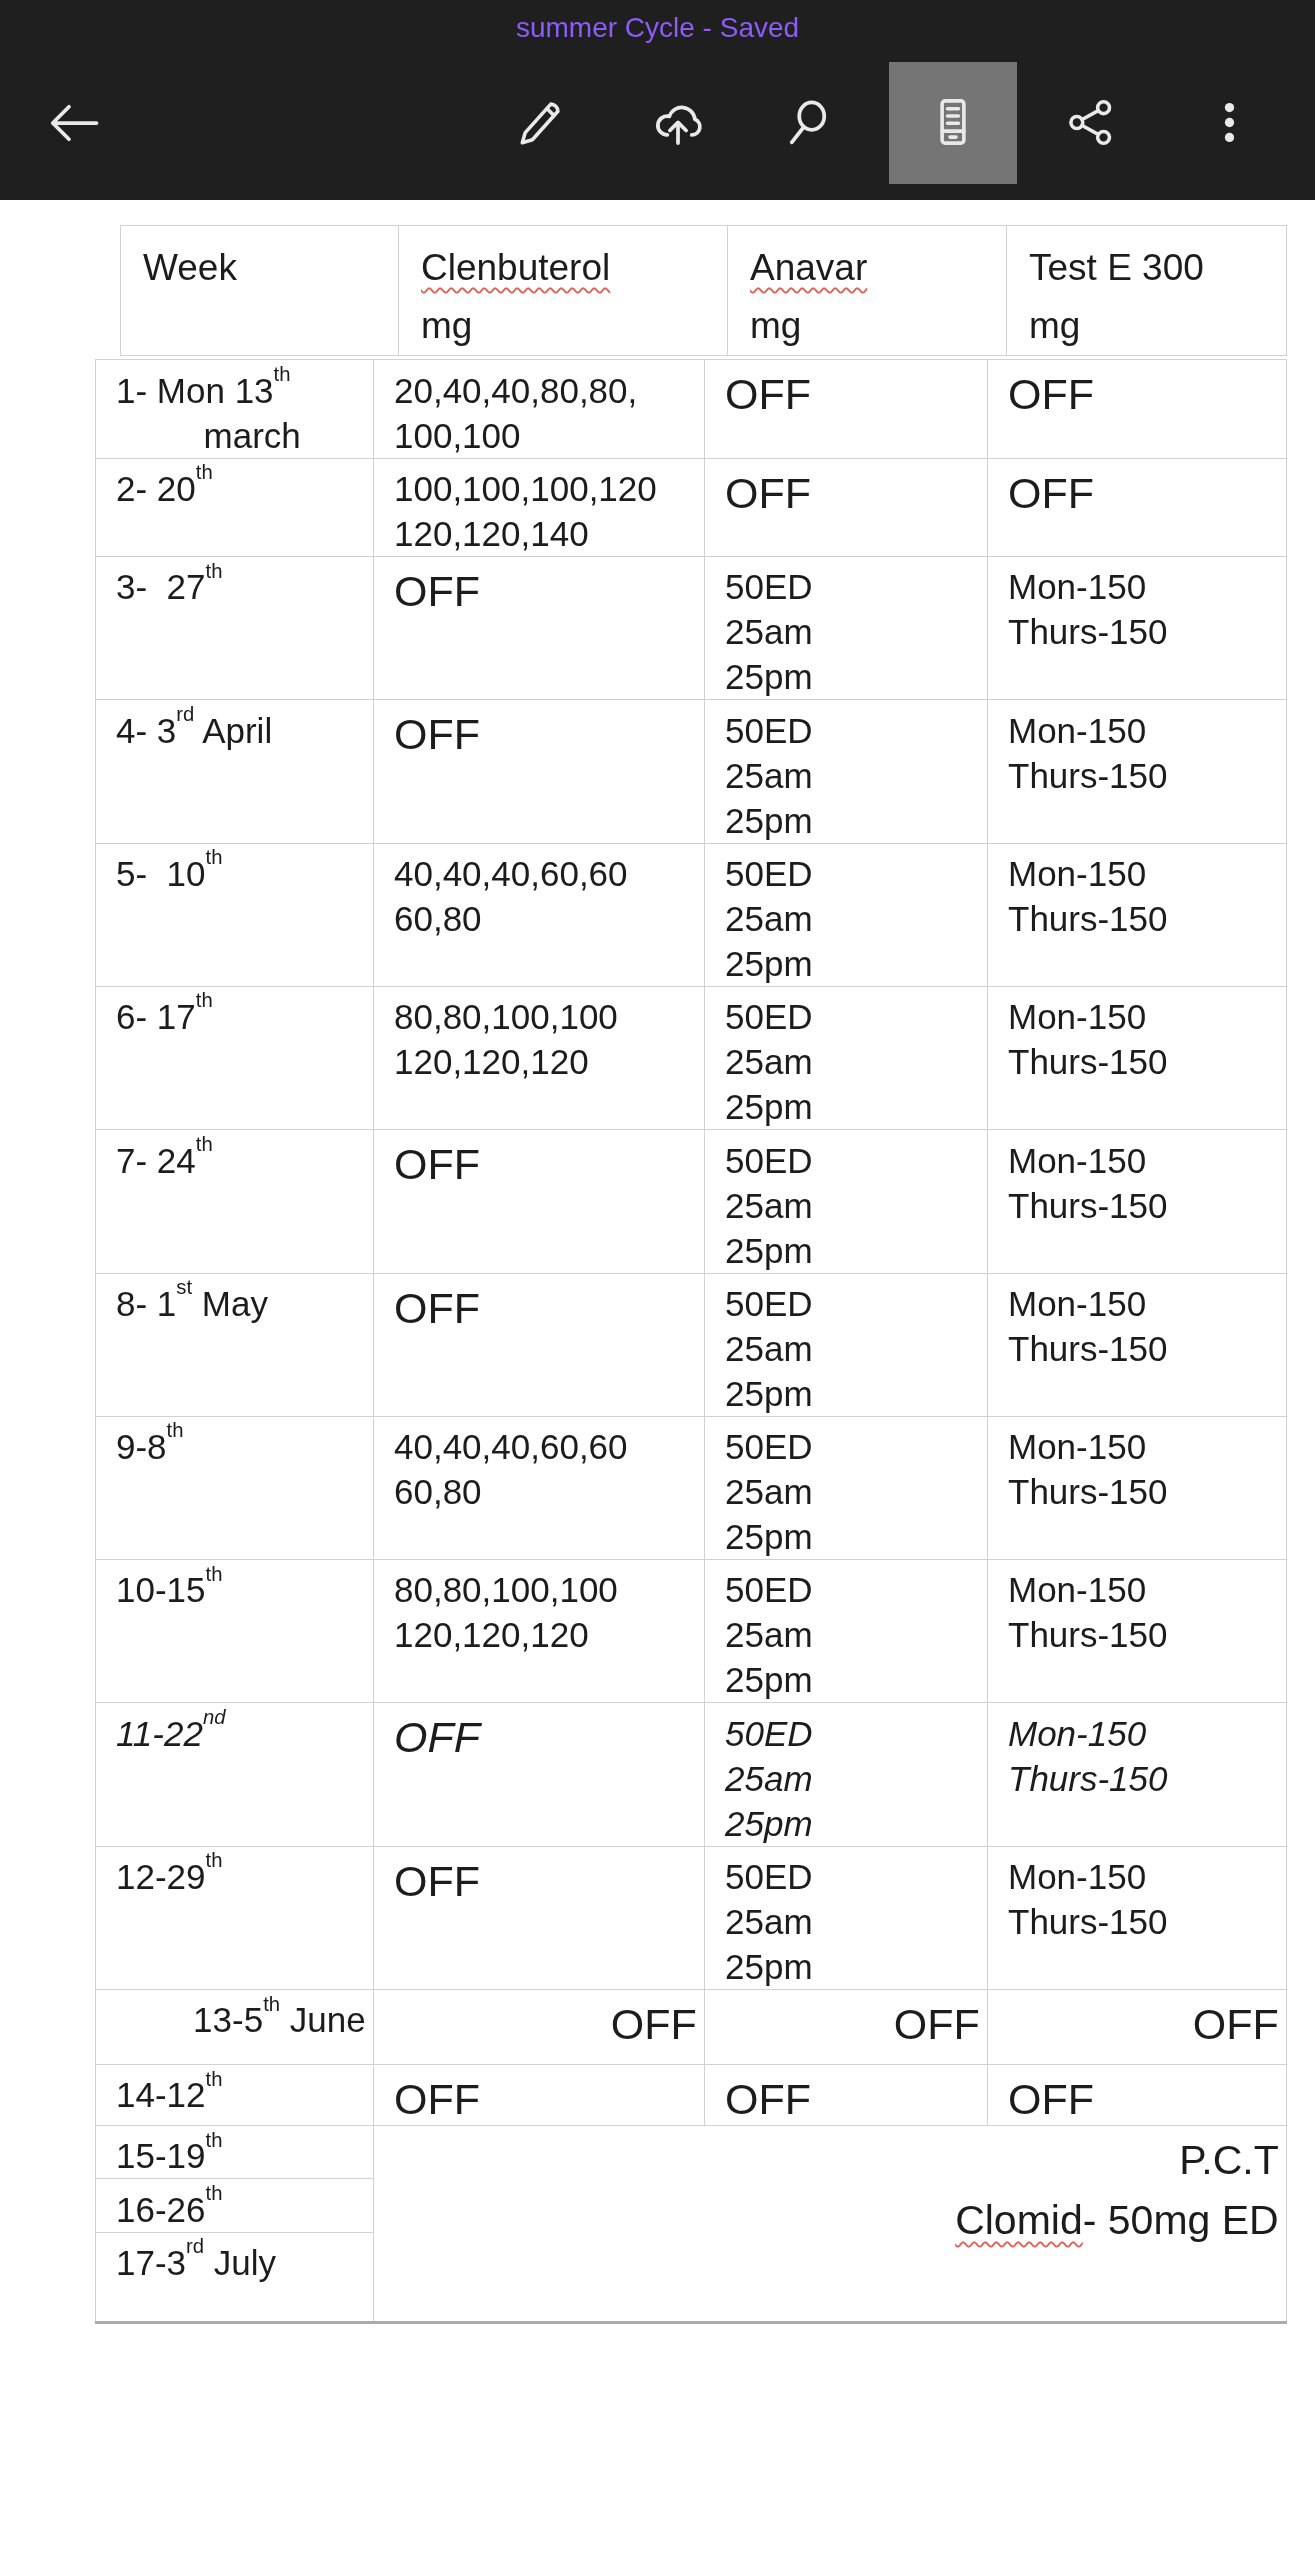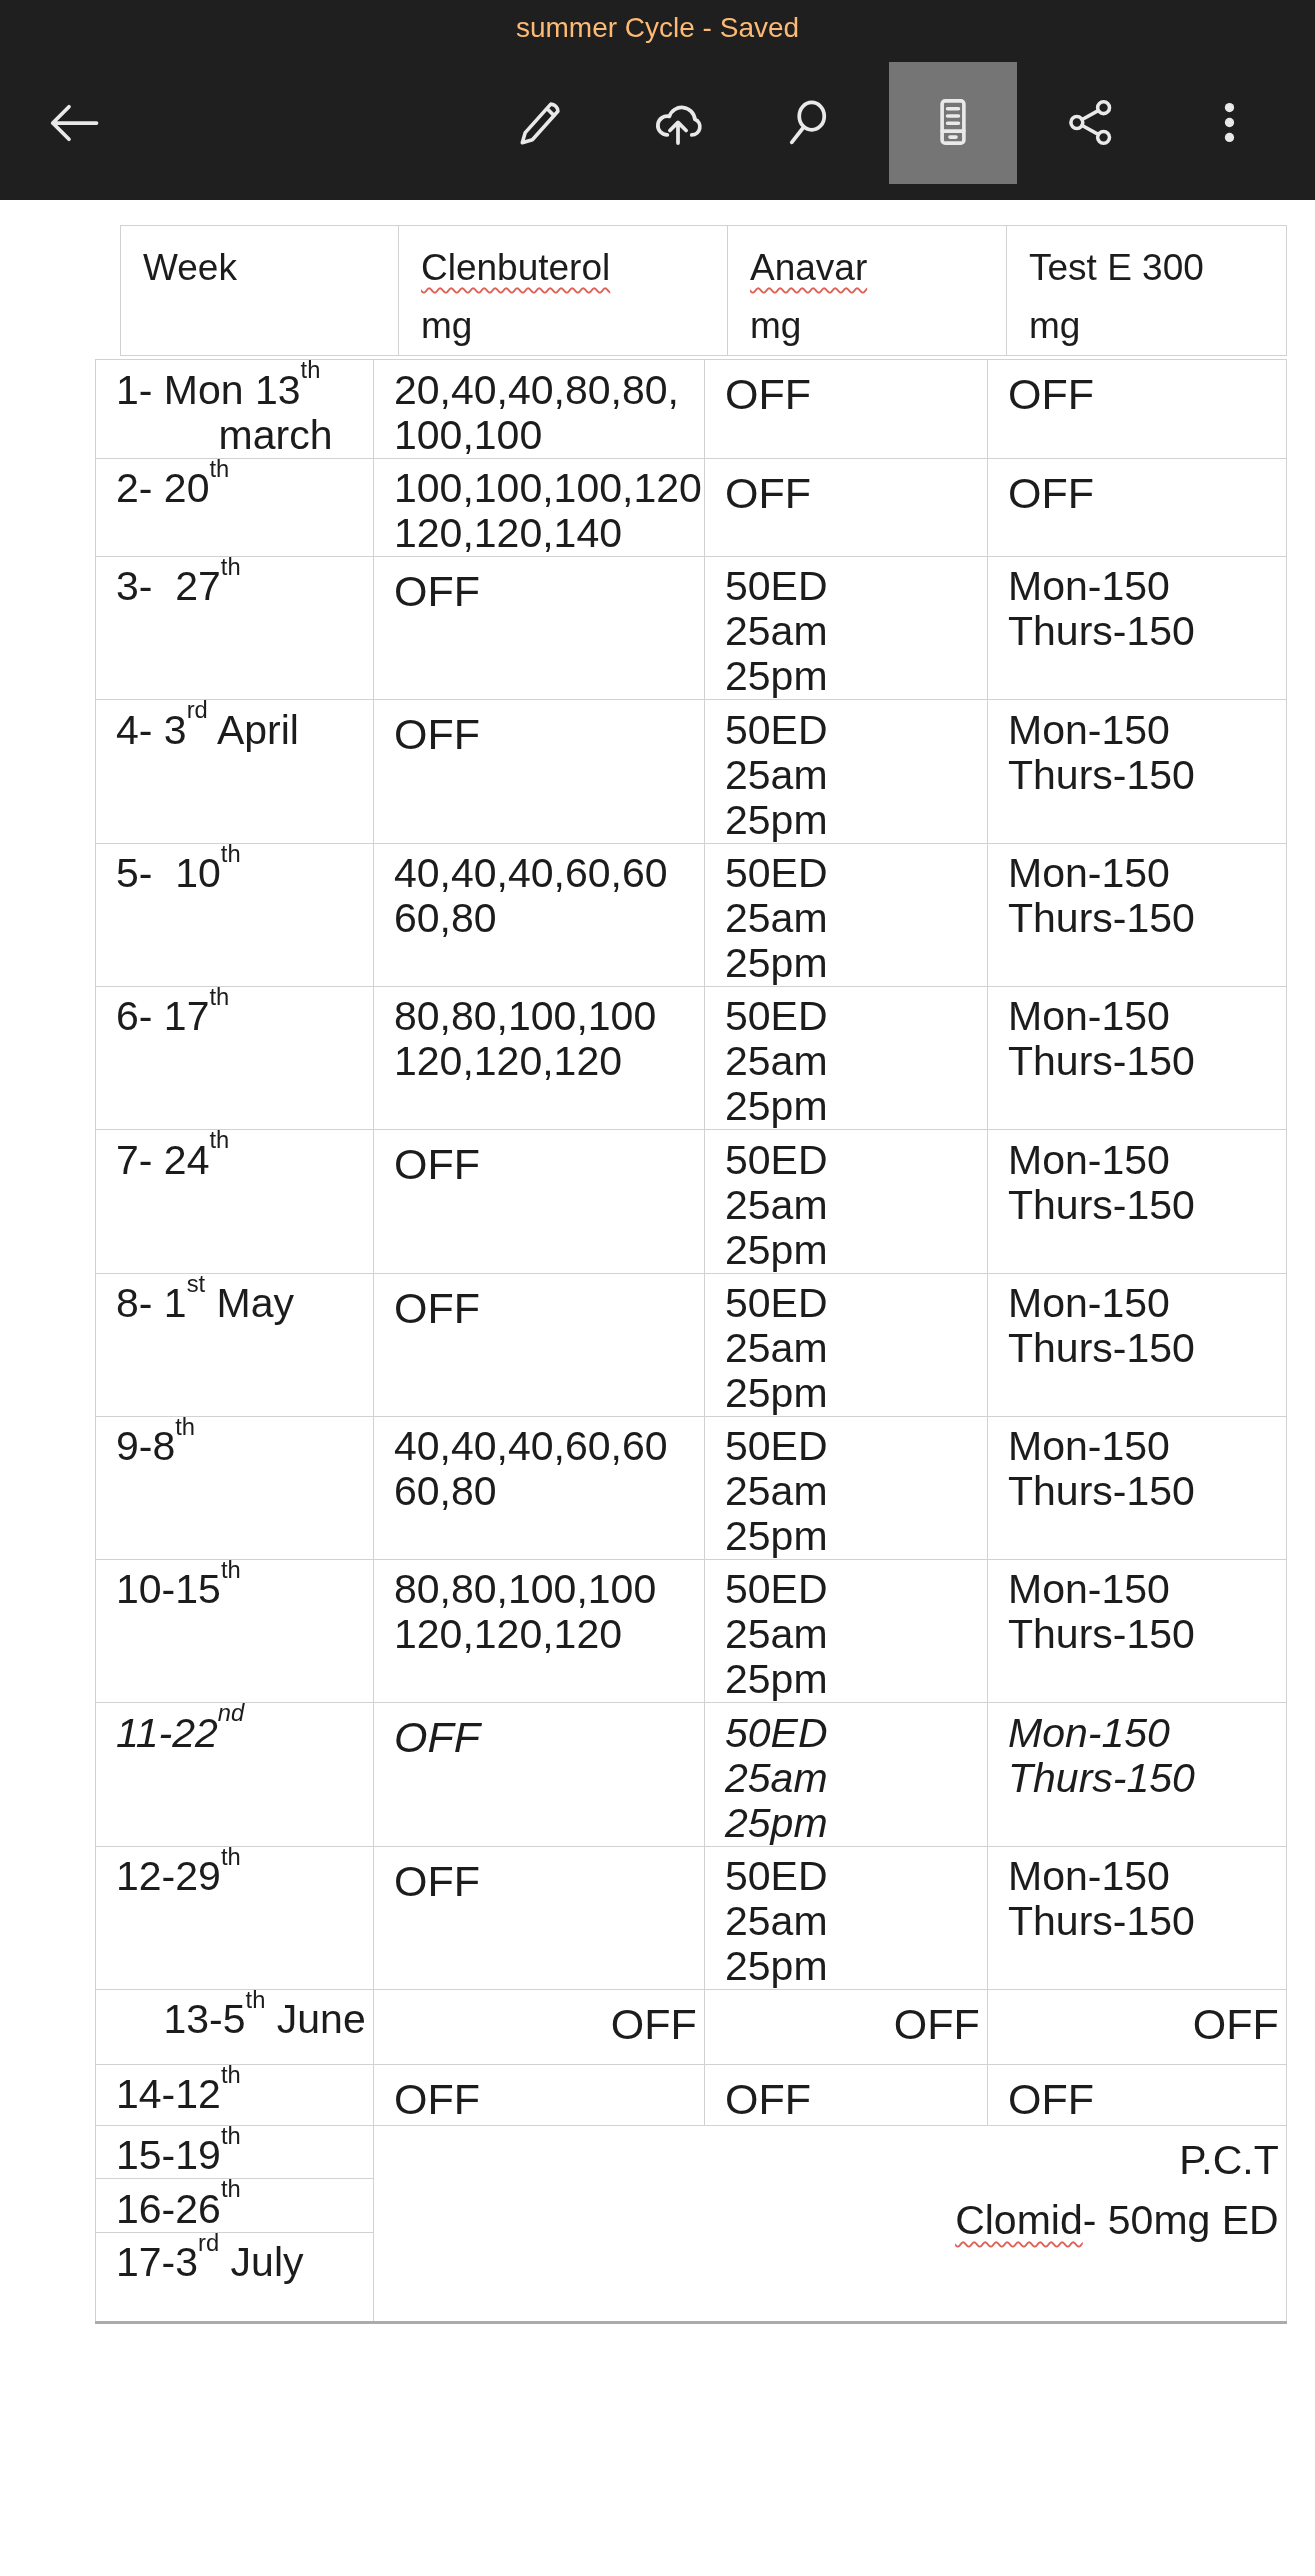--- a/index.html
+++ b/index.html
@@ -1,36 +1,36 @@
 <!DOCTYPE html>
 <html style="font-size:14.6px"><head>
 <meta charset="utf-8">
 <style>
   * { margin:0; padding:0; box-sizing:border-box; }
   html,body { width:1315px; height:2576px; background:#ffffff;
               font-family:"Liberation Sans","DejaVu Sans",sans-serif; color:#1c1c1c; }
   
   .toolbar { position:relative; width:1315px; height:200px; background:#1f1f1f; }
   .doc-title { position:absolute; top:9px; left:0; width:100%; text-align:center;
-               font-size:28px; line-height:37px; color:#fdba74; }
+               font-size:28px; line-height:37px; color:#8b5cf6; }
   .tb-btn { position:absolute; top:82px; width:84px; height:84px;
             display:flex; align-items:center; justify-content:center; background:transparent; }
   .tb-btn.selected { top:62px; height:122px; width:128px; background:#757575; }
   .tb-btn svg { stroke:#e9e9e9; fill:none; stroke-width:3; stroke-linecap:round; stroke-linejoin:round; }
   .tb-btn svg .fill { fill:#e9e9e9; stroke:none; }
   
   .page { position:relative; width:1315px;padding-left:44px; }
   table { border-collapse:collapse; table-layout:fixed; }
   td { vertical-align:top; white-space:pre-wrap; overflow:hidden; }
   .header-table { margin:25px 0 0 76px; width:1166px; }
   .header-table td { border:1.8px solid #d2d2d2; font-size:37px; line-height:58px;
                      padding:12.8px 7.3px 0 22px; }
   .header-table tr { height:127px; }
   .body-table { margin:3.7px 0 0 51px; width:1190px; border-bottom:3.7px solid #ababab; }
-  .body-table td { border:1.8px solid #d2d2d2; font-size:41px; line-height:45px;
+  .body-table td { border:1.8px solid #d2d2d2; font-size:35px; line-height:45px;
                    padding:7.3px 7.3px 0 20px; }
   .body-table td.big { font-size:43px; line-height:51px; padding-top:9px; }
   .body-table td.pct { text-align:right; font-size:41px; line-height:60px; padding:3.7px 7.3px 0 7.3px; }
   sup { font-size:58%; line-height:0; position:relative; top:-0.45em; }
   .squiggle { text-decoration-line:underline; text-decoration-style:wavy;
               text-decoration-color:#e06056; text-decoration-thickness:2.3px;
               text-underline-offset:7.3px; }
 </style>
 </head>
 <body>

